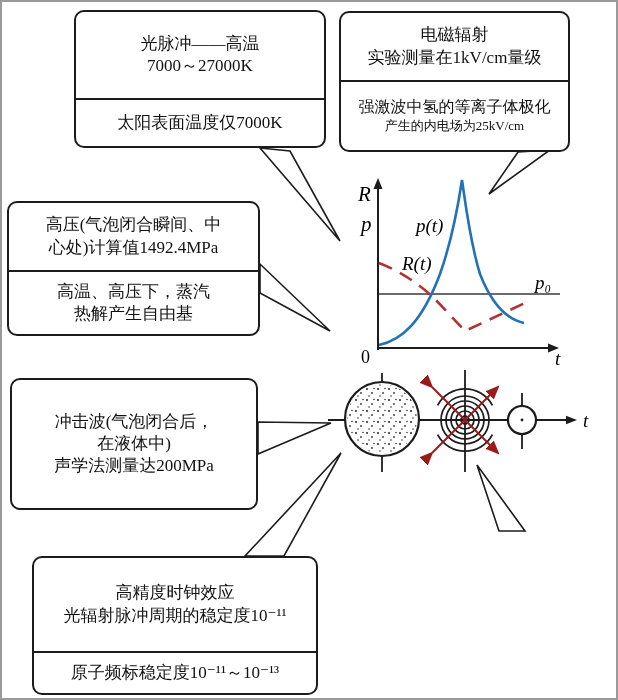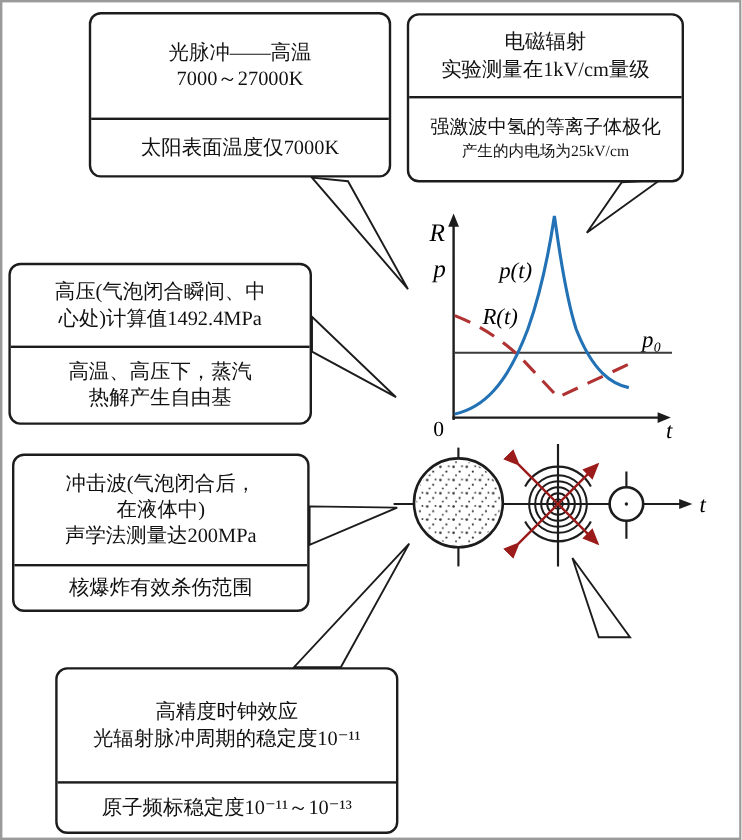--- a/index.html
+++ b/index.html
@@ -114,43 +114,40 @@
     <div class="sec">
       <div class="ln">电磁辐射</div>
       <div class="ln">实验测量在1kV/cm量级</div>
     </div>
     <div class="sec bottom" style="height:70px;">
       <div class="ln" style="font-size:16px;">强激波中氢的等离子体极化</div>
       <div class="ln" style="font-size:13px;">产生的内电场为25kV/cm</div>
     </div>
   </div>
 
-  <div class="abox" style="left:5px;top:217px;width:253px;height:135px;">
+  <div class="abox" style="left:5px;top:199px;width:253px;height:135px;">
     <div class="sec">
       <div class="ln">高压(气泡闭合瞬间、中</div>
       <div class="ln">心处)计算值1492.4MPa</div>
     </div>
     <div class="sec bottom" style="height:64px;">
       <div class="ln">高温、高压下，蒸汽</div>
       <div class="ln">热解产生自由基</div>
     </div>
   </div>
 
   <div class="abox" style="left:8px;top:376px;width:248px;height:132px;">
     <div class="sec">
       <div class="ln">冲击波(气泡闭合后，</div>
       <div class="ln">在液体中)</div>
       <div class="ln">声学法测量达200MPa</div>
     </div>
-    <div class="sec bottom" style="height:38px;">
-      <div class="ln">核爆炸有效杀伤范围</div>
-    </div>
   </div>
 
-  <div class="abox" style="left:44px;top:554px;width:286px;height:139px;">
+  <div class="abox" style="left:30px;top:554px;width:286px;height:139px;">
     <div class="sec">
       <div class="ln">高精度时钟效应</div>
       <div class="ln">光辐射脉冲周期的稳定度10⁻¹¹</div>
     </div>
     <div class="sec bottom" style="height:42px;">
       <div class="ln">原子频标稳定度10⁻¹¹～10⁻¹³</div>
     </div>
   </div>
 
 

